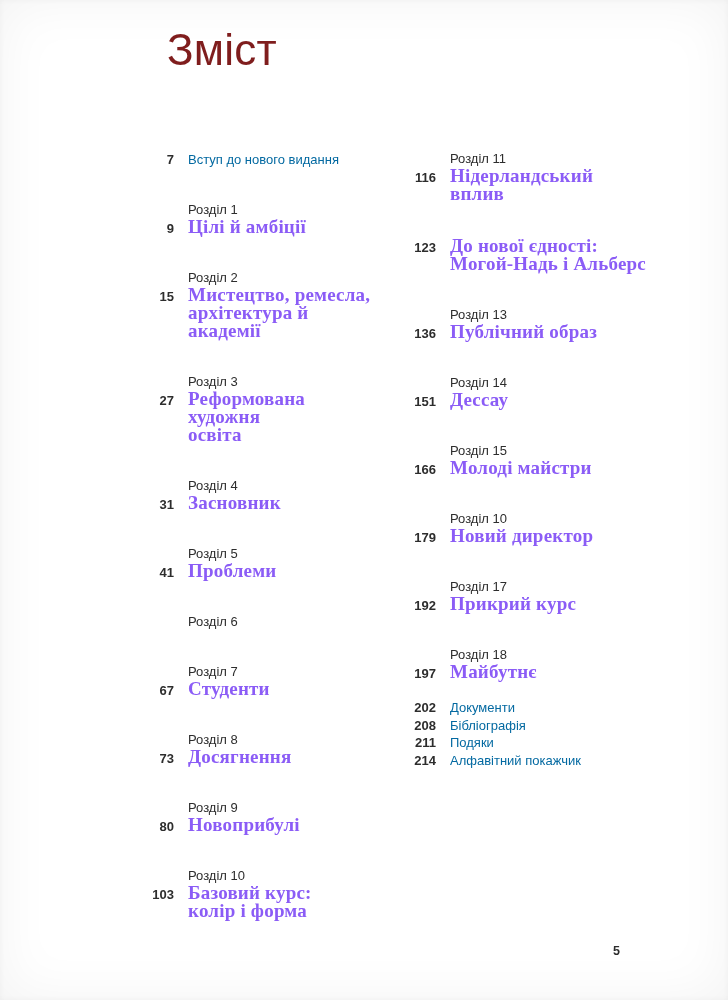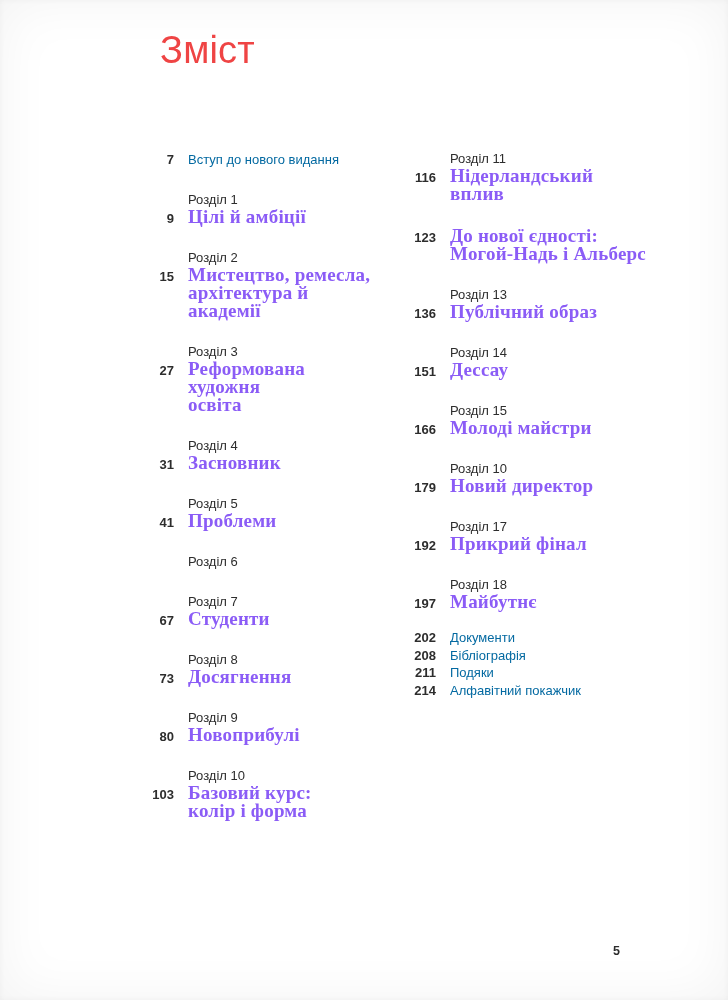--- a/index.html
+++ b/index.html
@@ -16,27 +16,27 @@
     overflow: hidden;
   }
   .sheet {
     position: absolute;
     inset: 0;
     background: #ffffff;
     box-shadow: inset 0 0 55px rgba(0,0,0,0.05), inset 0 0 6px rgba(0,0,0,0.04);
   }
   .doc-title {
     position: absolute;
-    left: 160px;
+    left: 167px;
     top: 28px;
     margin: 0;
-    font-size: 38px;
+    font-size: 44px;
     line-height: 44px;
     font-weight: 400;
-    color: #ef4444;
+    color: #7f1d1d;
     letter-spacing: 0.2px;
   }
   .col {
     position: absolute;
     top: 151px;
   }
   .col-left  { left: 126px; width: 256px; }
   .col-right { left: 388px; width: 300px; }
 
   .row {
@@ -52,21 +52,21 @@
     color: #2d2d2d;
   }
   .plain {
     margin-left: 14px;
     font-size: 13px;
     line-height: 17px;
     color: #0369a1;
   }
   .intro { line-height: 17px; }
 
-  .block { margin-top: 24px; }
+  .block { margin-top: 34px; }
   .chapter-label {
     margin-left: 62px;
     font-size: 13px;
     line-height: 16px;
     color: #2d2d2d;
   }
   .title {
     margin-left: 14px;
     font-family: "Liberation Serif", serif;
     font-weight: bold;
@@ -231,21 +231,21 @@
       <div class="row">
         <span class="num">179</span>
         <span class="title">Новий директор</span>
       </div>
     </div>
 
     <div class="block">
       <div class="chapter-label">Розділ 17</div>
       <div class="row">
         <span class="num">192</span>
-        <span class="title">Прикрий фінал</span>
+        <span class="title">Прикрий курс</span>
       </div>
     </div>
 
     <div class="block">
       <div class="chapter-label">Розділ 18</div>
       <div class="row">
         <span class="num">197</span>
         <span class="title">Майбутнє</span>
       </div>
     </div>

